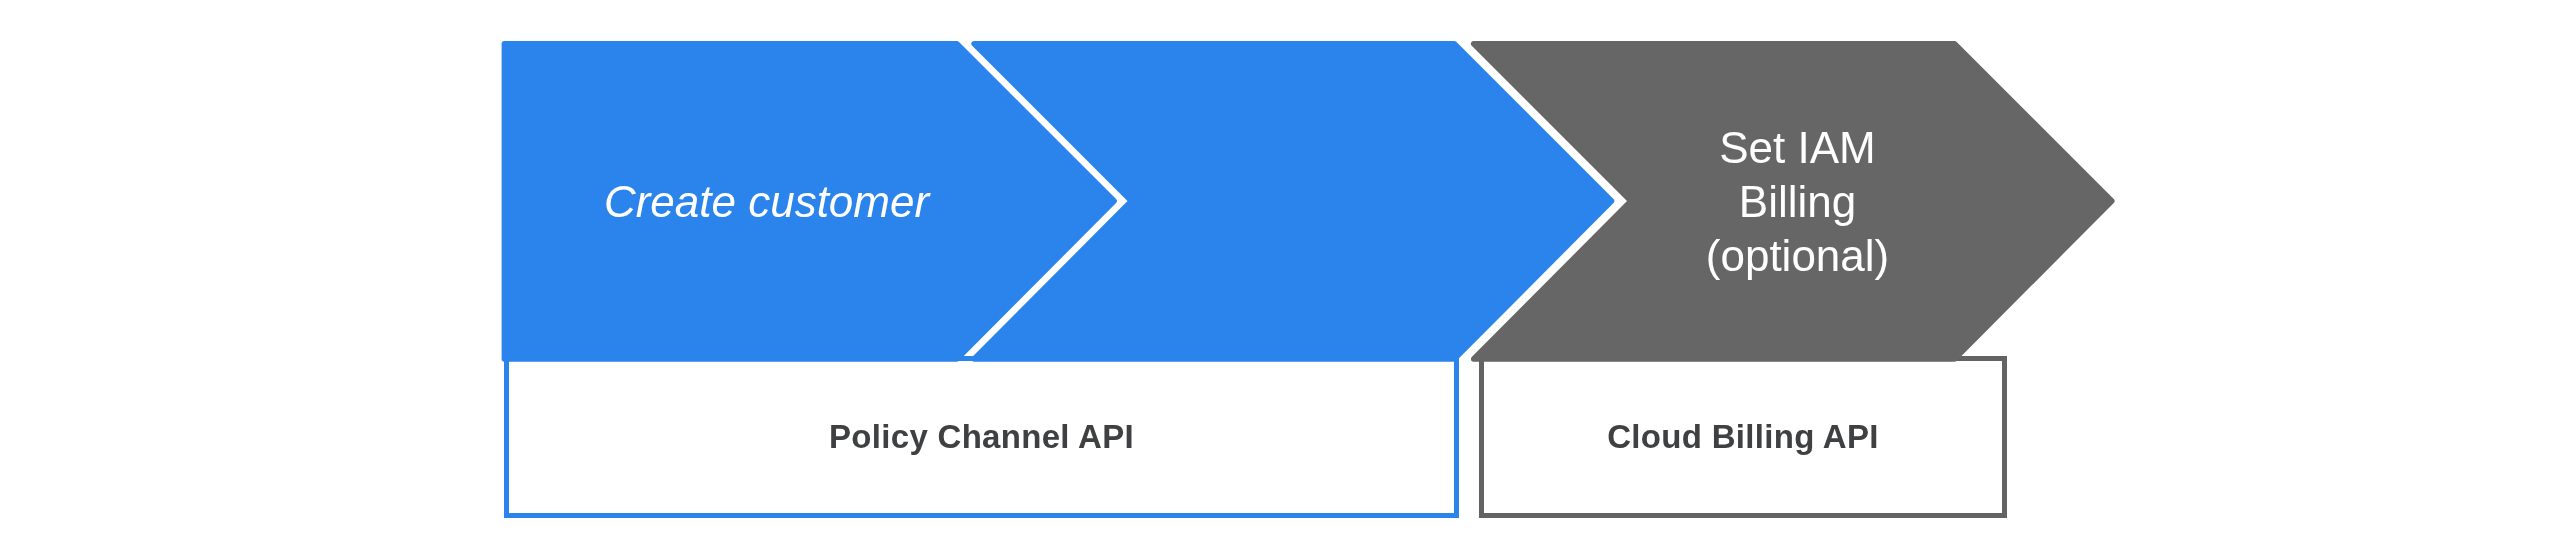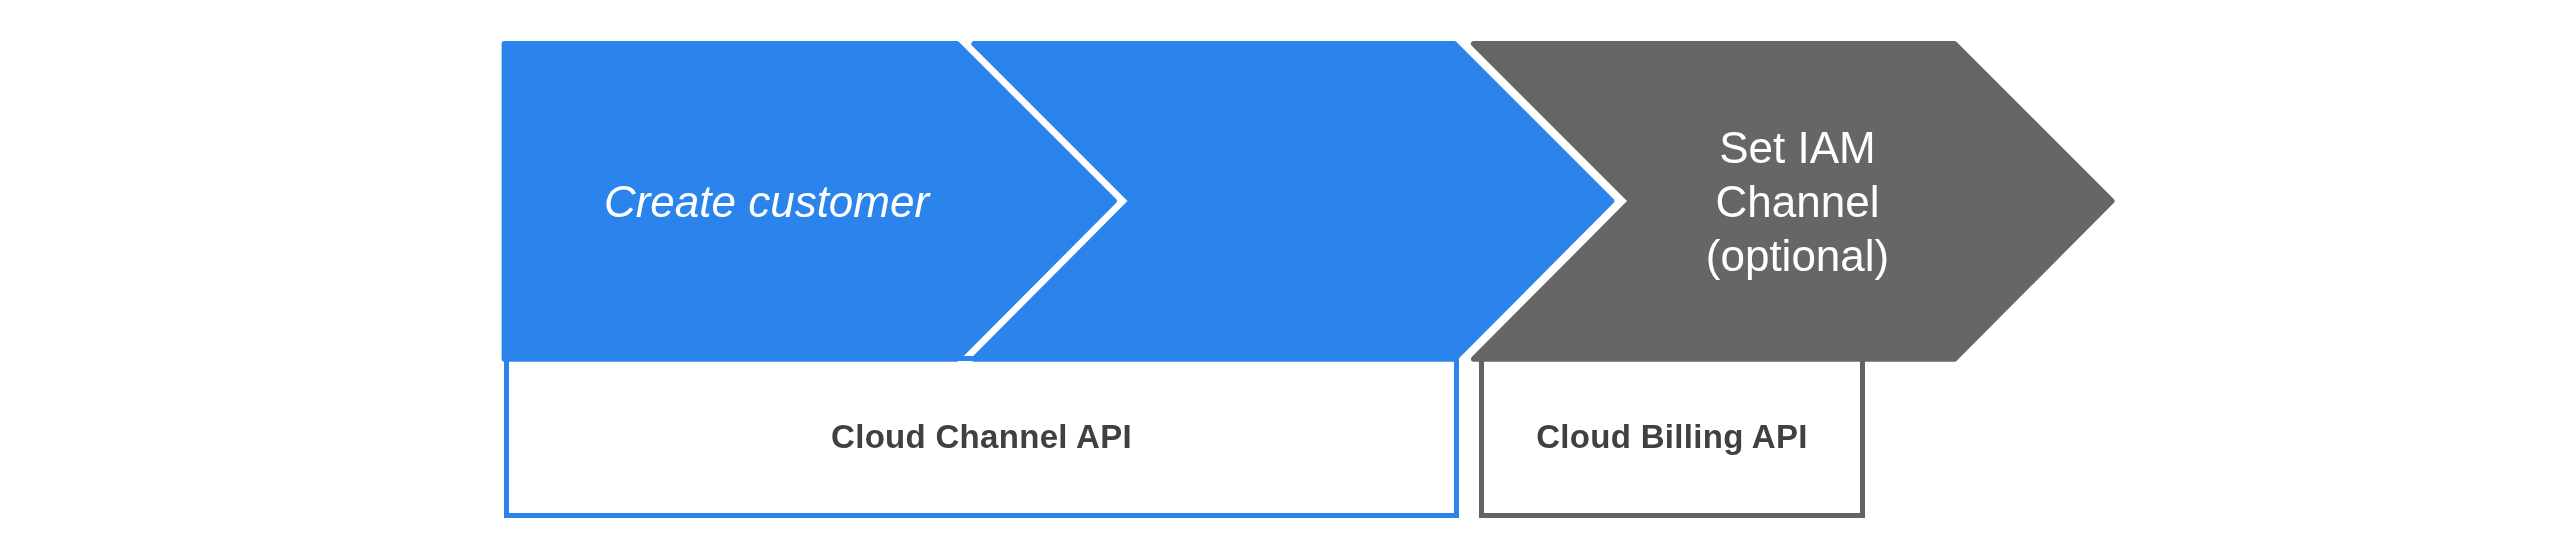--- a/index.html
+++ b/index.html
@@ -28,21 +28,21 @@
     justify-content: center;
     z-index: 1;
   }
   .api-box-channel {
     left: 504px;
     width: 955px;
     border: 5.5px solid #2B84EB;
   }
   .api-box-billing {
     left: 1479px;
-    width: 386px;
+    width: 528px;
     border: 5.5px solid #636363;
   }
   .api-box-label {
     font-size: 33px;
     font-weight: bold;
     color: #3F4042;
     letter-spacing: 0.3px;
     white-space: nowrap;
   }
 
@@ -74,34 +74,34 @@
   .step-label-1 { left: 500px;  width: 533px; font-style: italic; }
   .step-label-2 { left: 1058px; width: 478px; }
   .step-label-3 { left: 1558px; width: 479px; }
 </style>
 </head>
 <body>
 
 <div class="canvas">
 
   <div class="api-box api-box-channel">
-    <span class="api-box-label">Cloud Channel API</span>
+    <span class="api-box-label">Policy Channel API</span>
   </div>
 
   <div class="api-box api-box-billing">
     <span class="api-box-label">Cloud Billing API</span>
   </div>
 
   <svg class="arrows-svg" width="2576" height="549" viewBox="0 0 3718 792">
     <polygon points="728,63 1381,63 1608,290 1381,518 728,518" stroke-linejoin="round" stroke-width="8" stroke="#2B84EB" fill="#2B84EB"></polygon>
     <polygon points="1406,63 2099,63 2326,290 2099,518 1406,518 1633,290" stroke-linejoin="round" stroke-width="8" stroke="#2B84EB" fill="#2B84EB"></polygon>
     <polygon points="2127,63 2821,63 3048,290 2821,518 2127,518 2354,290" stroke-linejoin="round" stroke-width="8" stroke="#666666" fill="#666666"></polygon>
   </svg>
 
   <div class="step-label step-label-1">Create customer</div>
 
 
   <div class="step-label step-label-3">Set IAM
-Channel
+Billing
 (optional)</div>
 
 </div>
 
 
 </body></html>

